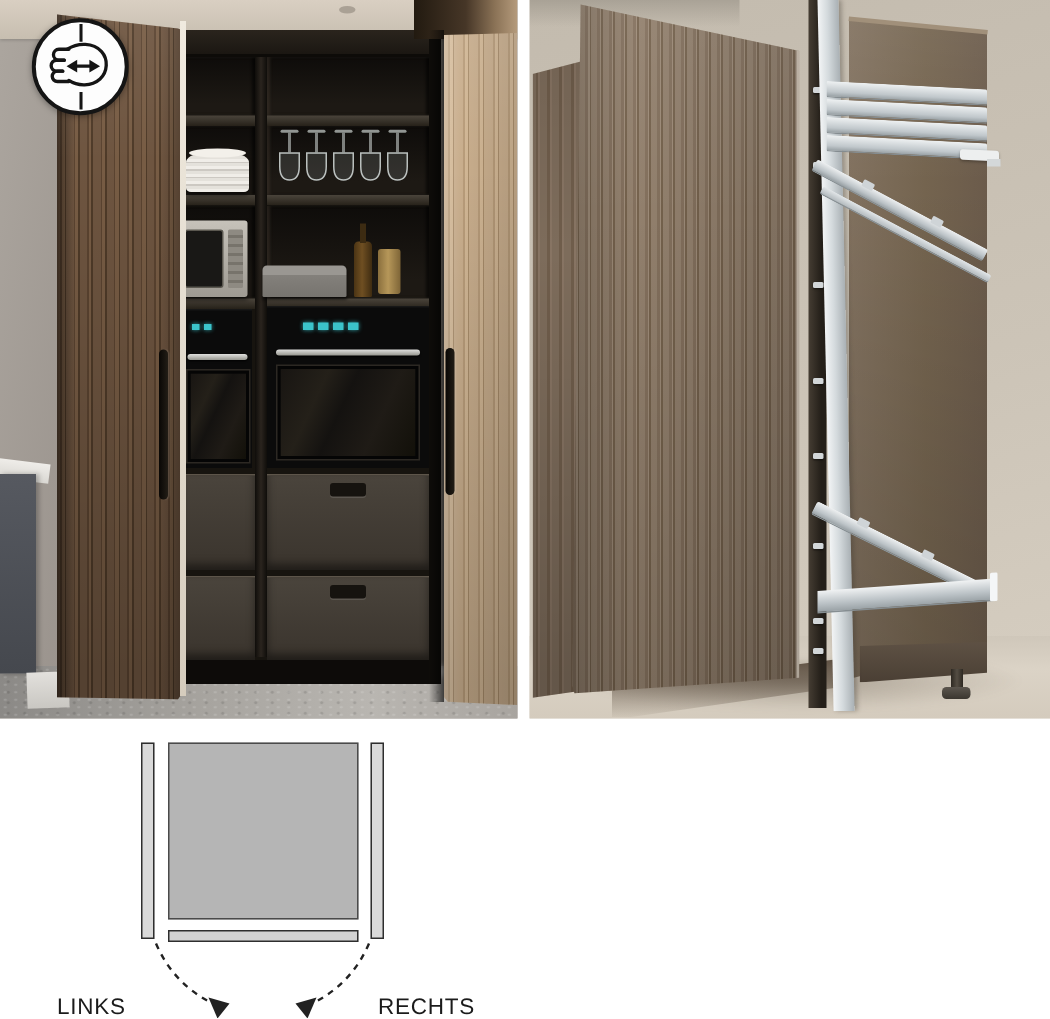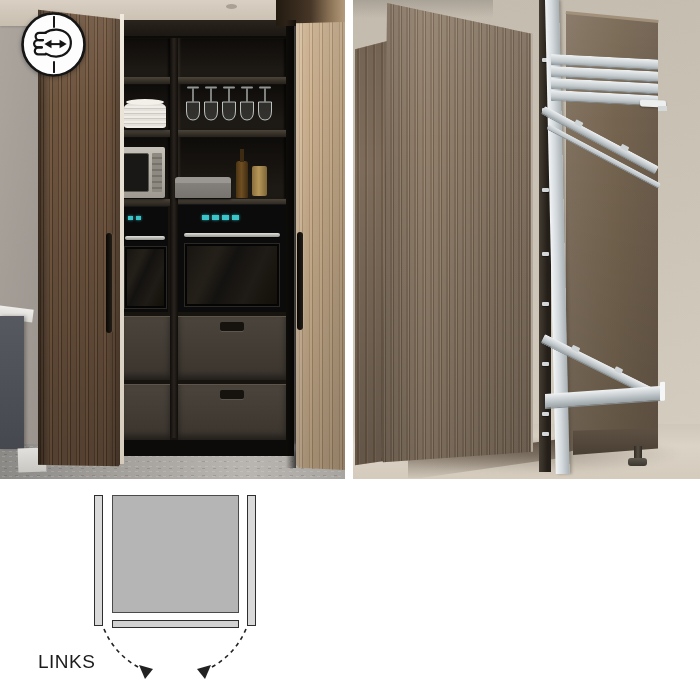--- a/index.html
+++ b/index.html
@@ -146,21 +146,21 @@
   .rp-foot-base { left:275px; top:458px; width:19px; height:8px; border-radius:3px; background:linear-gradient(180deg,#5c564e,#3b362f); }
 
   
   .diagram { left:0; top:479px; width:352px; height:200px; }
   .dg-outline { border:1.5px solid #2e2e2e; background:#d9d9d9; }
   .dg-bar-left  { left:94px;  top:16px; width:9px;  height:131px; }
   .dg-bar-right { left:247px; top:16px; width:9px;  height:131px; }
   .dg-square { left:112px; top:16px; width:127px; height:118px; background:#b5b5b5; border:1.5px solid #4a4a4a; }
   .dg-bar-bottom { left:112px; top:141px; width:127px; height:8px; background:#d2d2d2; }
   .dg-arrows { left:90px; top:148px; width:170px; height:52px; }
-  .dg-label { top:172px; font-size:19px; letter-spacing:.5px; color:#1b1b1b; }
+  .dg-label { top:184px; font-size:15px; letter-spacing:.5px; color:#1b1b1b; }
   .dg-label-left { left:38px; } .dg-label-right { left:252px; }
 </style>
 </head>
 <body>
 
 <div class="page">
 
   <section class="abs photo-left">
     <div class="abs lp-ceiling"></div>
     <div class="abs lp-ceiling-light"></div>
@@ -329,15 +329,16 @@
     <div class="abs dg-square"></div>
     <div class="abs dg-outline dg-bar-right"></div>
     <div class="abs dg-outline dg-bar-bottom"></div>
     <svg class="abs dg-arrows" viewBox="0 0 170 52">
       <path d="M14,2 Q26,30 54,43" fill="none" stroke="#222" stroke-width="1.6" stroke-dasharray="4 4"></path>
       <path d="M49,38 l14,4 l-8,10 z" fill="#222"></path>
       <path d="M156,2 Q144,30 116,43" fill="none" stroke="#222" stroke-width="1.6" stroke-dasharray="4 4"></path>
       <path d="M121,38 l-14,4 l8,10 z" fill="#222"></path>
     </svg>
     <span class="abs dg-label dg-label-left">LINKS</span>
+    <span class="abs dg-label dg-label-right">RECHTS</span>
   </section>
 
 </div>
 
 </body></html>

